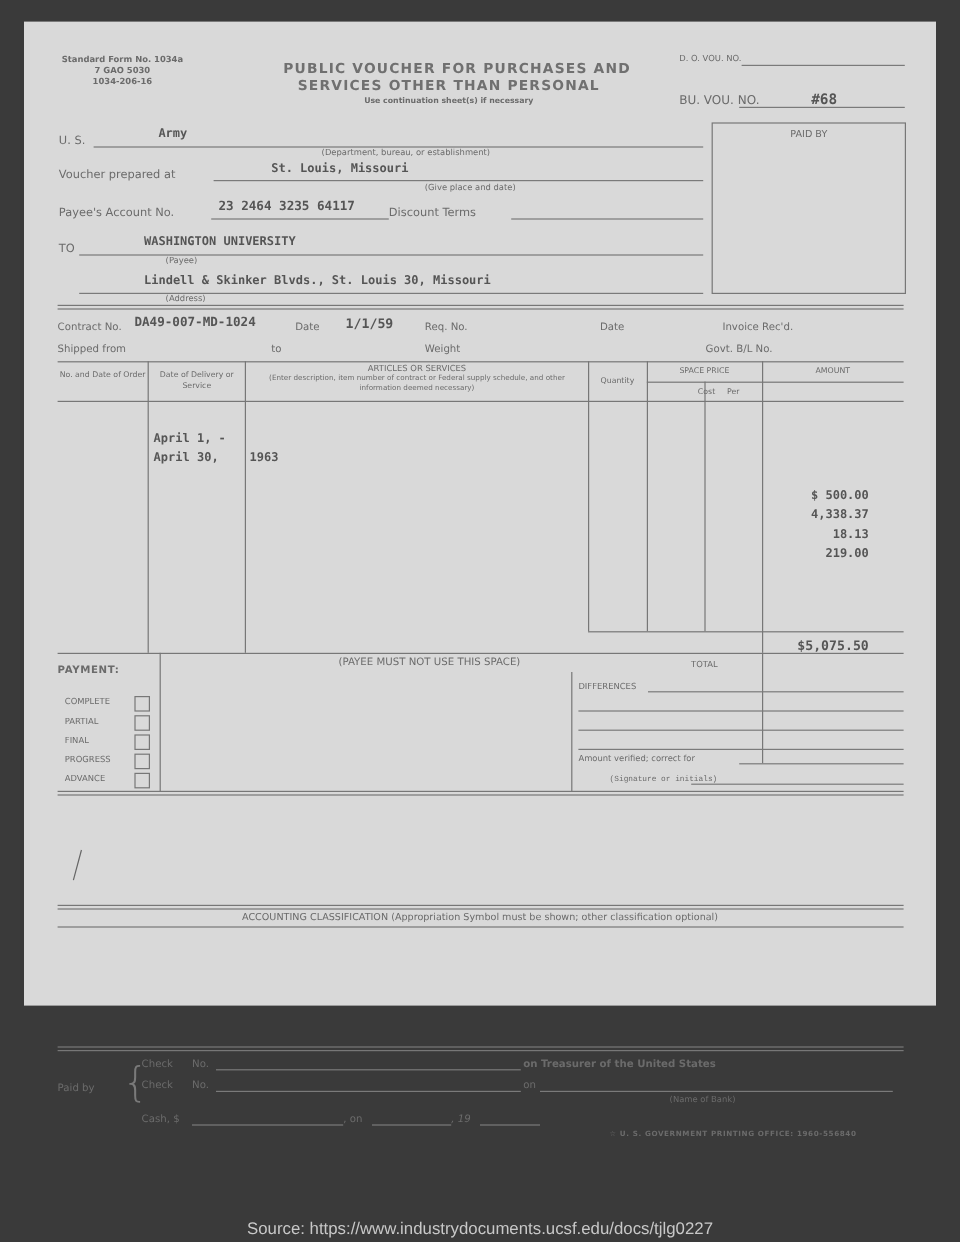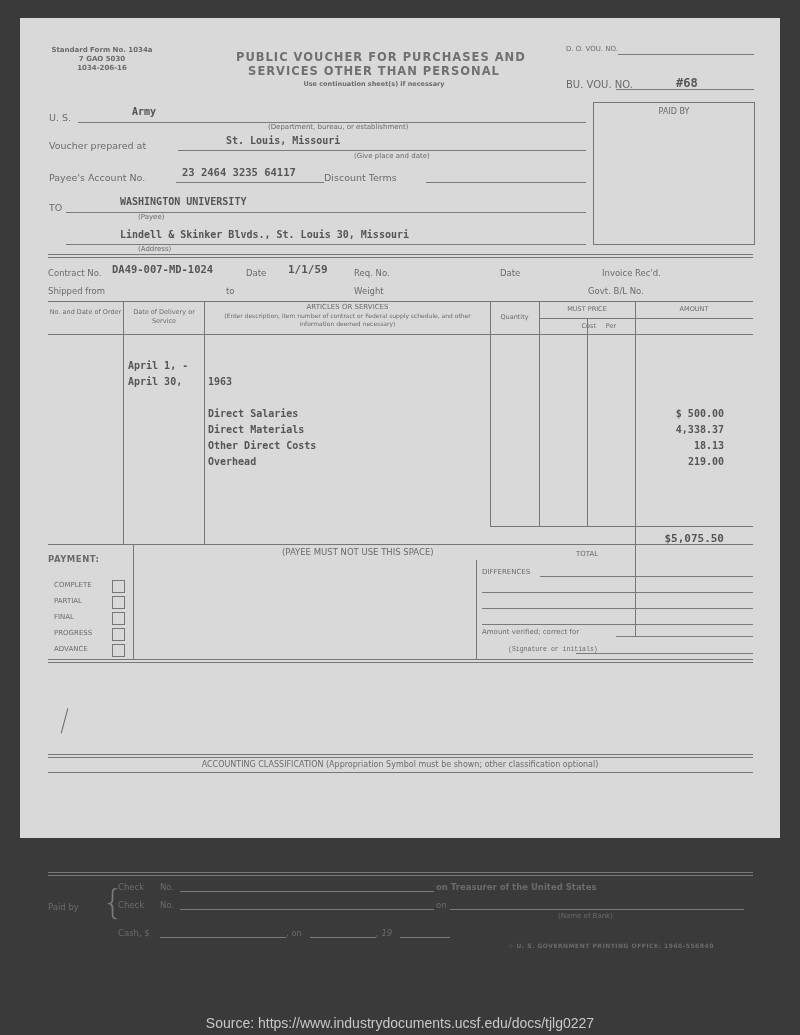--- a/index.html
+++ b/index.html
@@ -93,35 +93,29 @@
   <div class="vline" style="left:470px;top:283px;height:225px;"></div>
   <div class="vline" style="left:519px;top:283px;height:225px;"></div>
   <div class="vline" style="left:567px;top:300px;height:208px;"></div>
   <div class="vline" style="left:615px;top:283px;height:243px;"></div>
 
   <div class="abs label" style="left:28px;top:290px;width:75px;text-align:center;font-size:6.5px;white-space:normal;line-height:9px;">No. and Date of Order</div>
   <div class="abs label" style="left:104px;top:290px;width:80px;text-align:center;font-size:6.5px;white-space:normal;line-height:9px;">Date of Delivery or Service</div>
   <div class="abs label" style="left:185px;top:285px;width:285px;text-align:center;font-size:7px;">ARTICLES OR SERVICES</div>
   <div class="abs label" style="left:190px;top:294px;width:275px;text-align:center;font-size:6px;white-space:normal;line-height:8px;">(Enter description, item number of contract or Federal supply schedule, and other information deemed necessary)</div>
   <div class="abs label" style="left:470px;top:295px;width:49px;text-align:center;font-size:6.5px;">Quantity</div>
-  <div class="abs label" style="left:519px;top:287px;width:96px;text-align:center;font-size:6.5px;">MUST PRICE</div>
+  <div class="abs label" style="left:519px;top:287px;width:96px;text-align:center;font-size:6.5px;">SPACE PRICE</div>
   <div class="abs label" style="left:528px;top:304px;width:48px;text-align:right;font-size:6.5px;">Cost</div>
   <div class="abs label" style="left:567px;top:304px;width:48px;text-align:center;font-size:6.5px;">Per</div>
   <div class="abs label" style="left:615px;top:287px;width:118px;text-align:center;font-size:6.5px;">AMOUNT</div>
 
   <div class="abs typed" style="left:108px;top:342px;font-size:10px;">April 1, -</div>
   <div class="abs typed" style="left:108px;top:358px;font-size:10px;">April 30,</div>
   <div class="abs typed" style="left:188px;top:358px;font-size:10px;">1963</div>
 
-  <div class="abs typed" style="left:188px;top:388px;font-size:10px;line-height:16px;">
-    <div>Direct Salaries</div>
-    <div>Direct Materials</div>
-    <div>Other Direct Costs</div>
-    <div>Overhead</div>
-  </div>
   <div class="abs typed" style="left:600px;top:388px;width:104px;text-align:right;font-size:10px;line-height:16px;">
     <div>$ 500.00</div>
     <div>4,338.37</div>
     <div>18.13</div>
     <div>219.00</div>
   </div>
 
   <div class="hline" style="left:470px;top:508px;width:263px;"></div>
   <div class="abs label" style="left:519px;top:512px;width:96px;text-align:center;font-size:7px;margin-top:20px;">TOTAL</div>
   <div class="abs typed" style="left:620px;top:514px;width:84px;text-align:right;font-size:11px;">$5,075.50</div>

